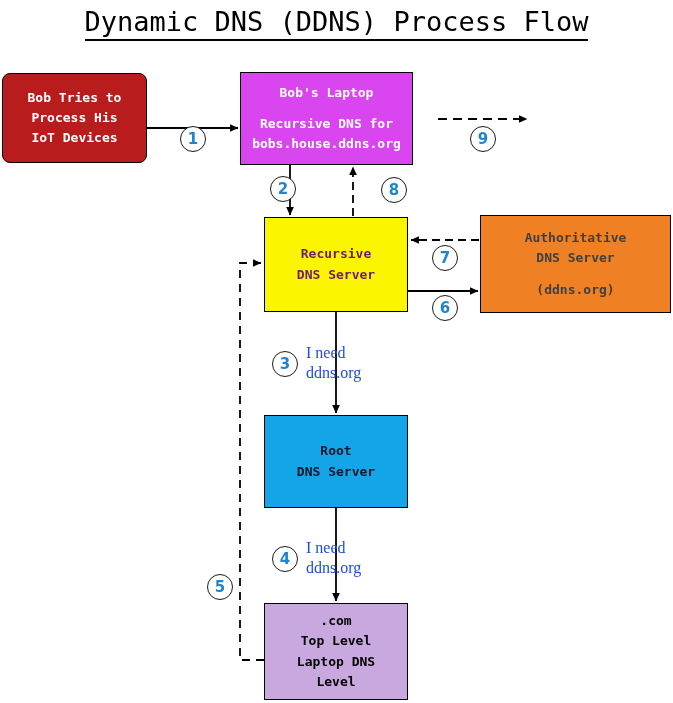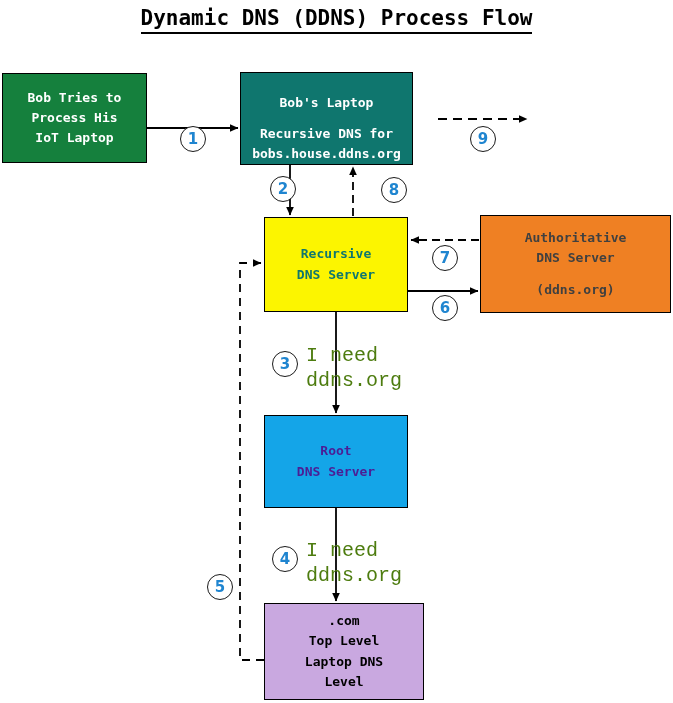--- a/index.html
+++ b/index.html
@@ -15,22 +15,22 @@
     overflow: hidden;
     font-family: "DejaVu Sans Mono", "Liberation Mono", monospace;
   }
   #diagram-title {
     position: absolute;
     left: 0;
     top: 6px;
     width: 673px;
     text-align: center;
     font-family: "DejaVu Sans Mono", "Liberation Mono", monospace;
-    font-size: 21px;
-    font-weight: bold;
+    font-size: 27px;
+    font-weight: normal;
     color: #000000;
     letter-spacing: 0px;
   }
   #diagram-title span {
     border-bottom: 2px solid #000000;
     padding-bottom: 2px;
   }
   .node {
     position: absolute;
     border: 1.5px solid #000000;
@@ -69,23 +69,23 @@
     font-size: 15px;
     font-weight: bold;
     display: flex;
     align-items: center;
     justify-content: center;
     z-index: 8;
     box-sizing: border-box;
   }
   .edge-label {
     position: absolute;
-    font-family: Liberation Mono, monospace;
-    font-size: 20px;
-    color: #4d7c0f;
+    font-family: Liberation Serif, serif;
+    font-size: 16px;
+    color: #1d4ed8;
     text-align: center;
     line-height: 1.25;
     z-index: 8;
     white-space: pre;
   }
 </style>
 </head>
 <body>
 
 <div id="canvas">
@@ -113,52 +113,52 @@
 
     <line x1="408" y1="291" x2="478" y2="291" stroke="#000000" stroke-width="1.8" marker-end="url(#arrowhead)"></line>
 
     <line x1="336" y1="312" x2="336" y2="413" stroke="#000000" stroke-width="1.8" marker-end="url(#arrowhead)"></line>
 
     <line x1="336" y1="508" x2="336" y2="601" stroke="#000000" stroke-width="1.8" marker-end="url(#arrowhead)"></line>
 
     <path d="M264,660 L240,660 L240,263 L261,263" fill="none" stroke="#000000" stroke-width="1.8" stroke-dasharray="8,6" marker-end="url(#arrowhead)"></path>
   </svg>
 
-  <div class="node" style="left:2px; top:73px; width:145px; height:90px; background:#15803d; color:#ffffff;">
+  <div class="node" style="left:2px; top:73px; width:145px; height:90px; background:#b91c1c; color:#ffffff;border-radius:8px;">
     <span class="line">Bob Tries to</span>
     <span class="line">Process His</span>
-    <span class="line">IoT Laptop</span>
+    <span class="line">IoT Devices</span>
   </div>
 
-  <div class="node" style="left:240px; top:72px; width:173px; height:93px; background:#0f766e; color:#ffffff;justify-content:flex-end;">
+  <div class="node" style="left:240px; top:72px; width:173px; height:93px; background:#d946ef; color:#ffffff;">
     <span class="line">Bob's Laptop</span>
     <span class="gap"></span>
     <span class="line">Recursive DNS for</span>
     <span class="line">bobs.house.ddns.org</span>
   </div>
 
 
-  <div class="node" style="left:264px; top:217px; width:144px; height:95px; background:#fcf500; color:#0f766e;">
+  <div class="node" style="left:264px; top:217px; width:144px; height:95px; background:#fcf500; color:#701a75;">
     <span class="line">Recursive</span>
     <span class="line">DNS Server</span>
   </div>
 
   <div class="node" style="left:480px; top:215px; width:191px; height:98px; background:#ef8023; color:#404040;">
     <span class="line">Authoritative</span>
     <span class="line">DNS Server</span>
     <span class="gap"></span>
     <span class="line">(ddns.org)</span>
   </div>
 
-  <div class="node" style="left:264px; top:415px; width:144px; height:93px; background:#14a5e8; color:#4c1d95;">
+  <div class="node" style="left:264px; top:415px; width:144px; height:93px; background:#14a5e8; color:#0f172a;">
     <span class="line">Root</span>
     <span class="line">DNS Server</span>
   </div>
 
-  <div class="node" style="left:264px; top:603px; width:160px; height:97px; background:#c9a8e0; color:#000000;">
+  <div class="node" style="left:264px; top:603px; width:144px; height:97px; background:#c9a8e0; color:#000000;">
     <span class="line">.com</span>
     <span class="line">Top Level</span>
     <span class="line">Laptop DNS</span>
     <span class="line">Level</span>
   </div>
 
   <div class="step-badge" style="left:180px; top:126px;">1</div>
   <div class="step-badge" style="left:270px; top:176px;">2</div>
   <div class="step-badge" style="left:272px; top:351px;">3</div>
   <div class="step-badge" style="left:272px; top:546px;">4</div>

